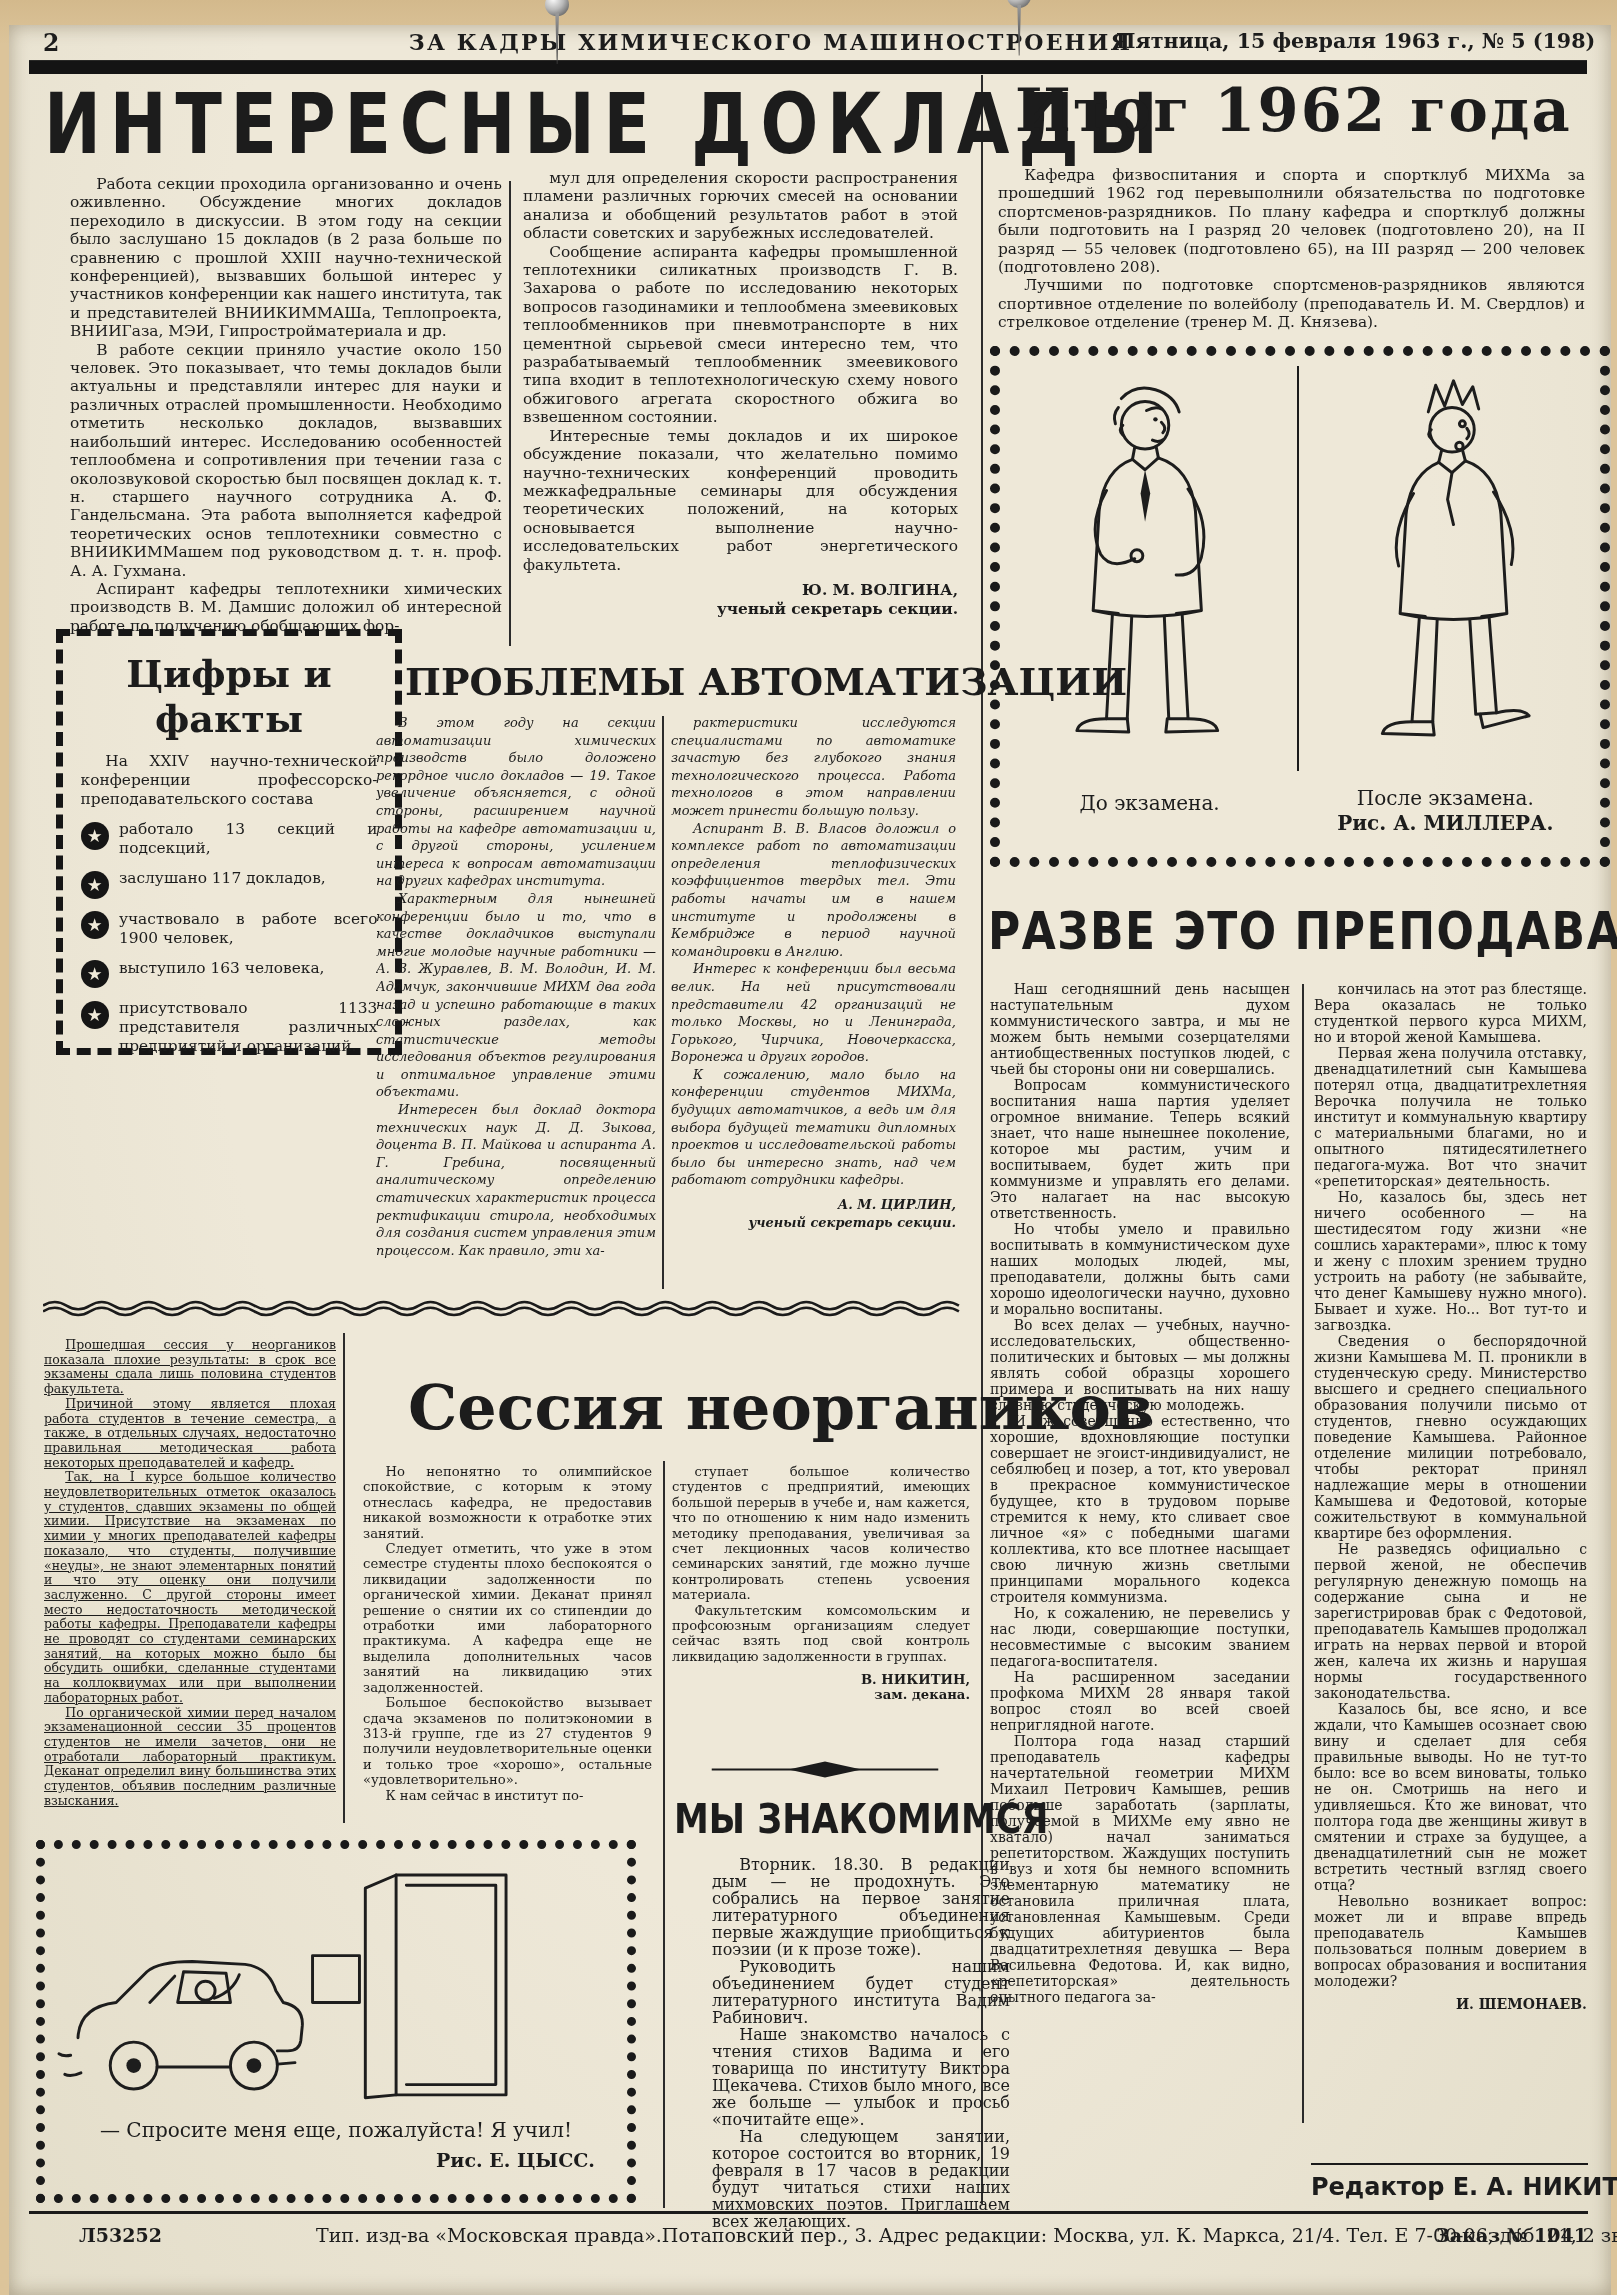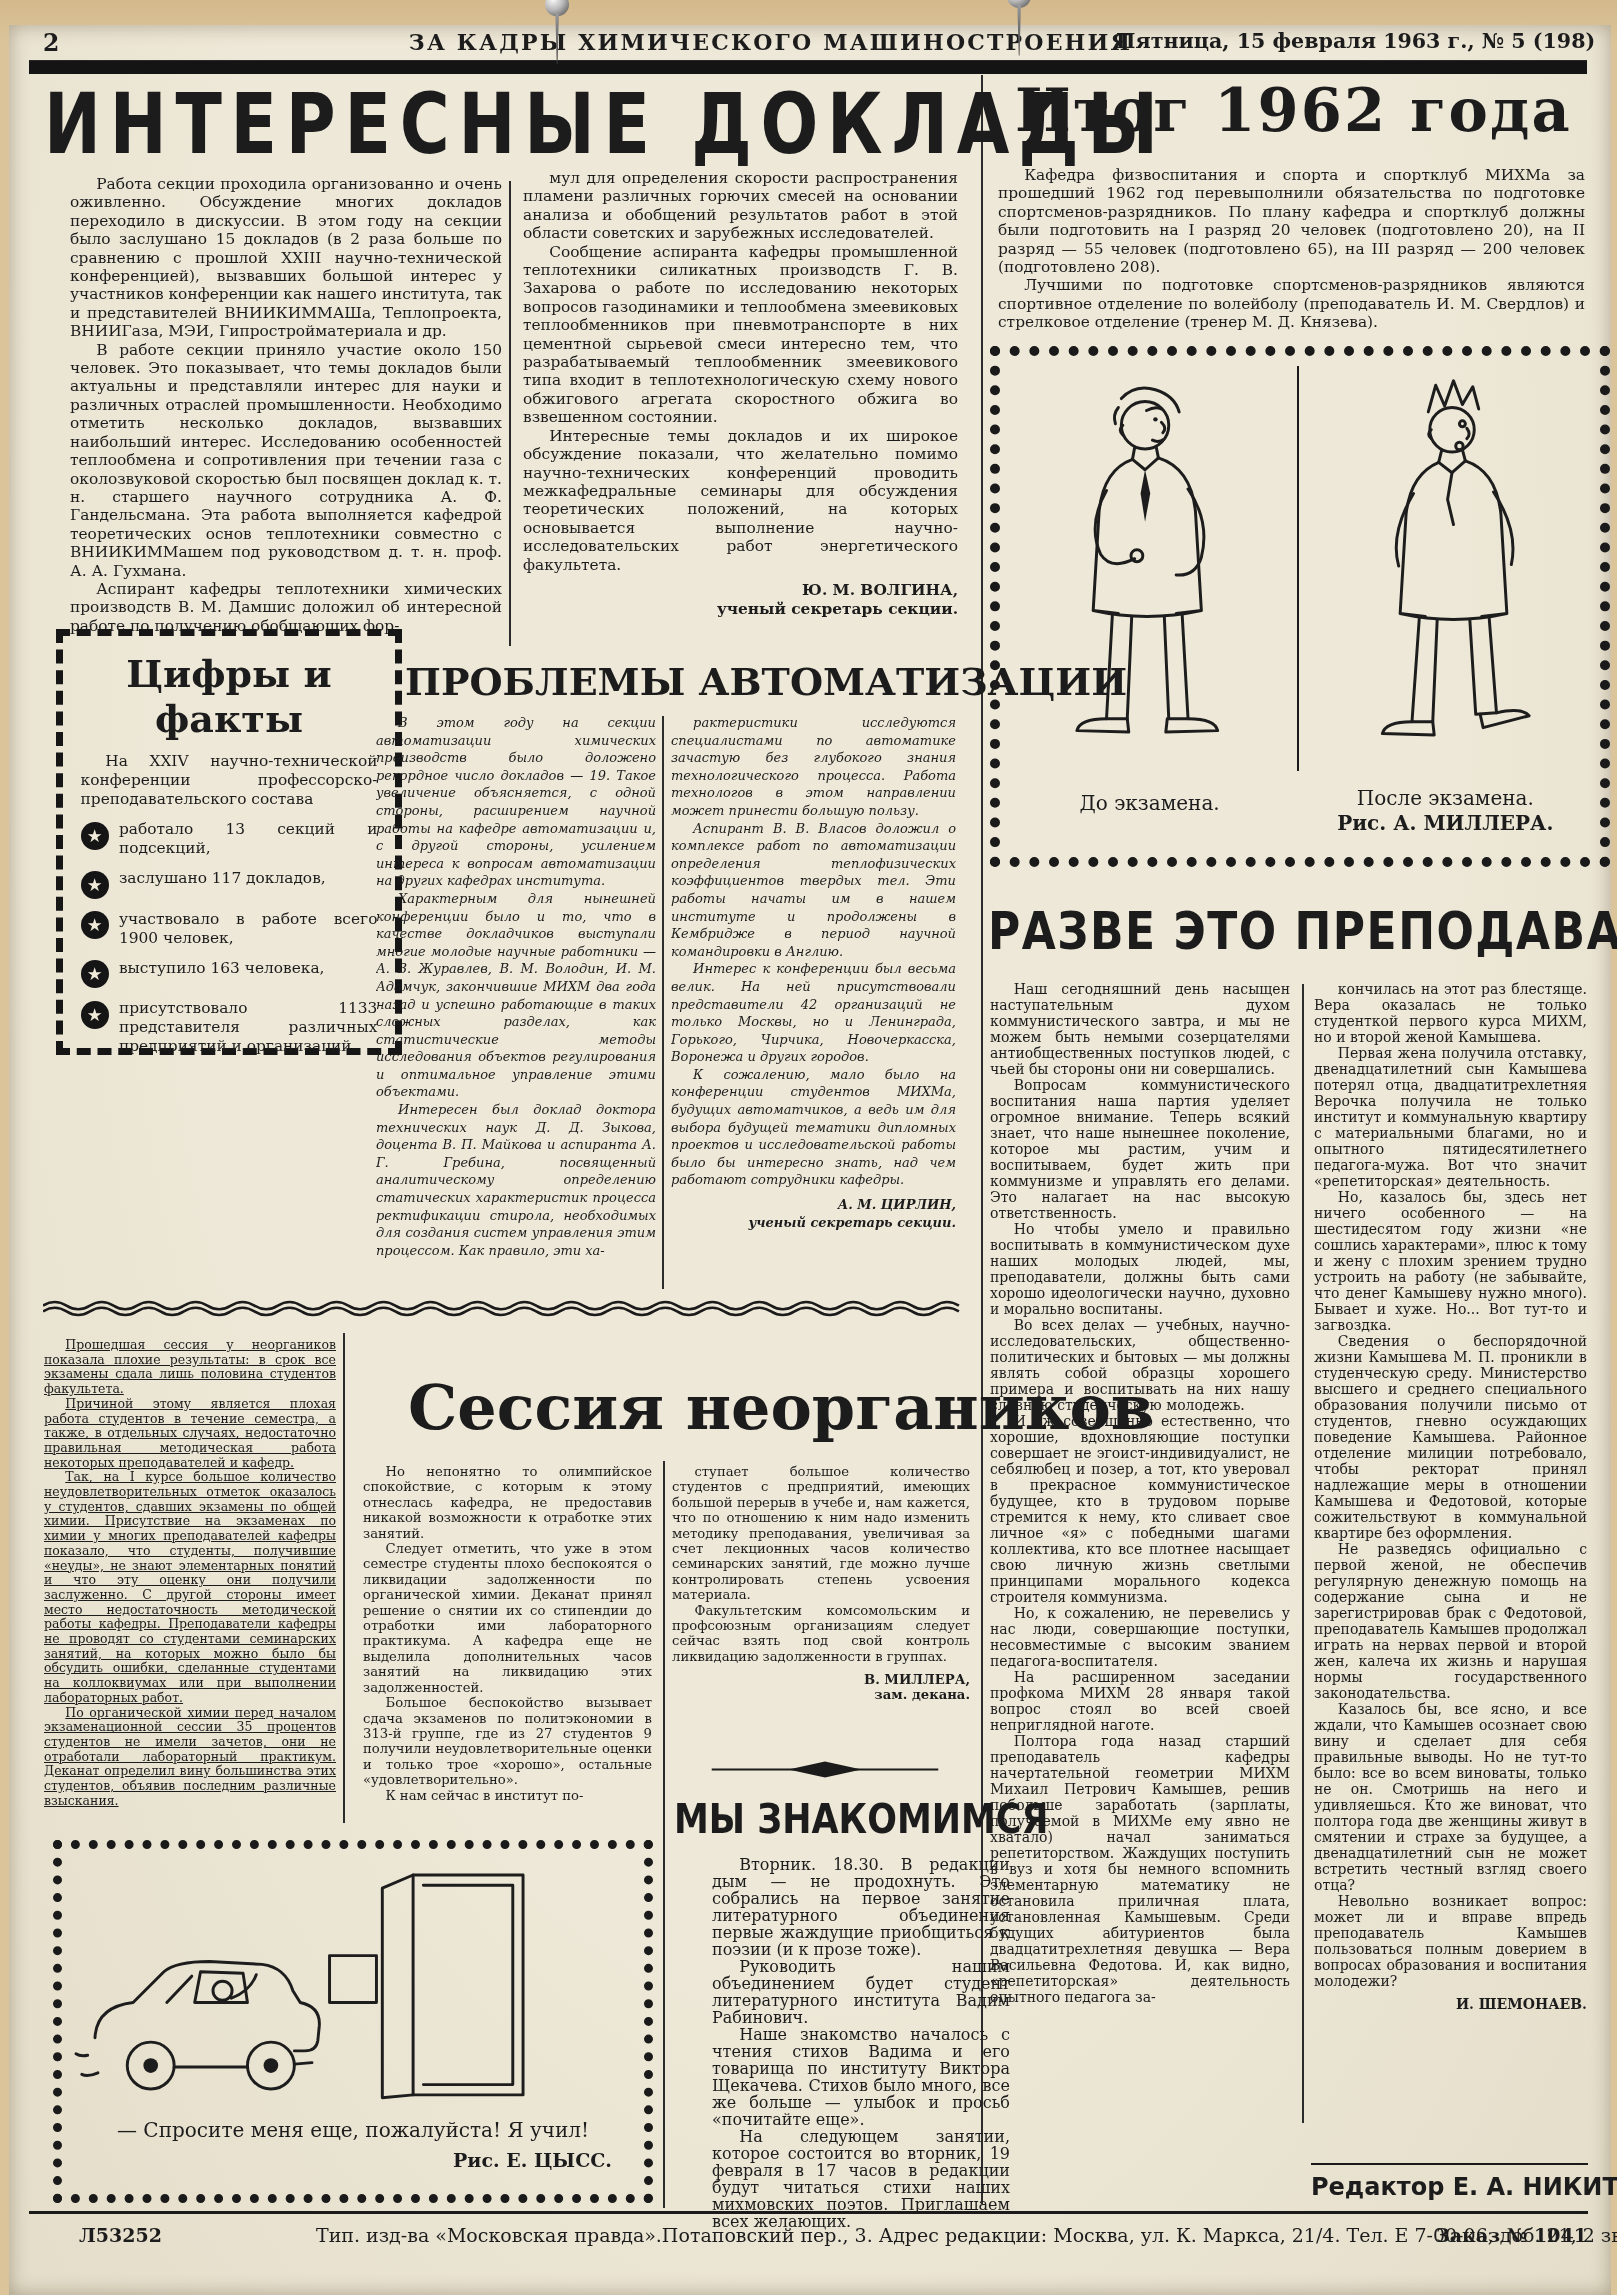--- a/index.html
+++ b/index.html
@@ -104,21 +104,21 @@
 
   .col-t1{left:990px;top:981px;width:300px;height:1147px;}
   .col-t2{left:1314px;top:981px;width:273px;height:1153px;}
   .vr-t{left:1302px;top:984px;height:1139px;}
 
   .rule-ed{left:1311px;top:2163px;width:277px;}
   .editor-line{left:1311px;top:2173px;width:277px;text-align:center;
     font-family:"DejaVu Sans",sans-serif;font-weight:800;font-size:24px;white-space:nowrap;}
 
   
-  .car-box{left:53px;top:1840px;width:600px;height:363px;border:9.5px dotted #1a1a1a;box-sizing:border-box;}
+  .car-box{left:36px;top:1840px;width:600px;height:363px;border:9.5px dotted #1a1a1a;box-sizing:border-box;}
   .car-svg{position:absolute;left:5.9px;top:4.4px;width:570px;height:258px;}
   .car-cap{position:absolute;left:0;top:269px;width:100%;text-align:center;font-size:20px;}
   .car-credit{position:absolute;right:32px;top:300px;font-size:19px;font-weight:bold;}
 
   .rule-footer{left:29px;top:2211px;width:1559px;height:2.9px;}
   .imprint{top:2224px;font-size:19px;white-space:nowrap;}
   .imprint-left{left:79px;font-weight:bold;}
   .imprint-center{left:316px;width:1072px;text-align:center;}
   .imprint-right{left:1395px;width:192px;text-align:right;font-weight:bold;}
 
@@ -275,21 +275,21 @@
     <p>Следует отметить, что уже в этом семестре студенты плохо беспокоятся о ликвидации задолженности по органической химии. Деканат принял решение о снятии их со стипендии до отработки ими лабораторного практикума. А кафедра еще не выделила дополнительных часов занятий на ликвидацию этих задолженностей.</p>
     <p>Большое беспокойство вызывает сдача экзаменов по политэкономии в 313-й группе, где из 27 студентов 9 получили неудовлетворительные оценки и только трое «хорошо», остальные «удовлетворительно».</p>
     <p>К нам сейчас в институт по-</p>
   </div>
 <div class="copy copy-18 col-s2">
   <div>
       <p>ступает большое количество студентов с предприятий, имеющих большой перерыв в учебе и, нам кажется, что по отношению к ним надо изменить методику преподавания, увеличивая за счет лекционных часов количество семинарских занятий, где можно лучше контролировать степень усвоения материала.</p>
       <p>Факультетским комсомольским и профсоюзным организациям следует сейчас взять под свой контроль ликвидацию задолженности в группах.</p>
     </div>
   <div class="sig">
-    <div>В. МИЛЛЕРА,</div>
+    <div>В. НИКИТИН,</div>
     <div class="role">зам. декана.</div>
   </div>
 </div>
 
 <svg class="abs diamond" viewBox="0 0 310 26">
   <line x1="0" y1="13" x2="310" y2="13" stroke="#1b1b1b" stroke-width="3"></line>
   <path d="M155,2 L205,13 L155,24 L105,13 Z" fill="#1b1b1b"></path>
 </svg>
 
 <div class="abs hl-acquaint">МЫ ЗНАКОМИМСЯ</div>

